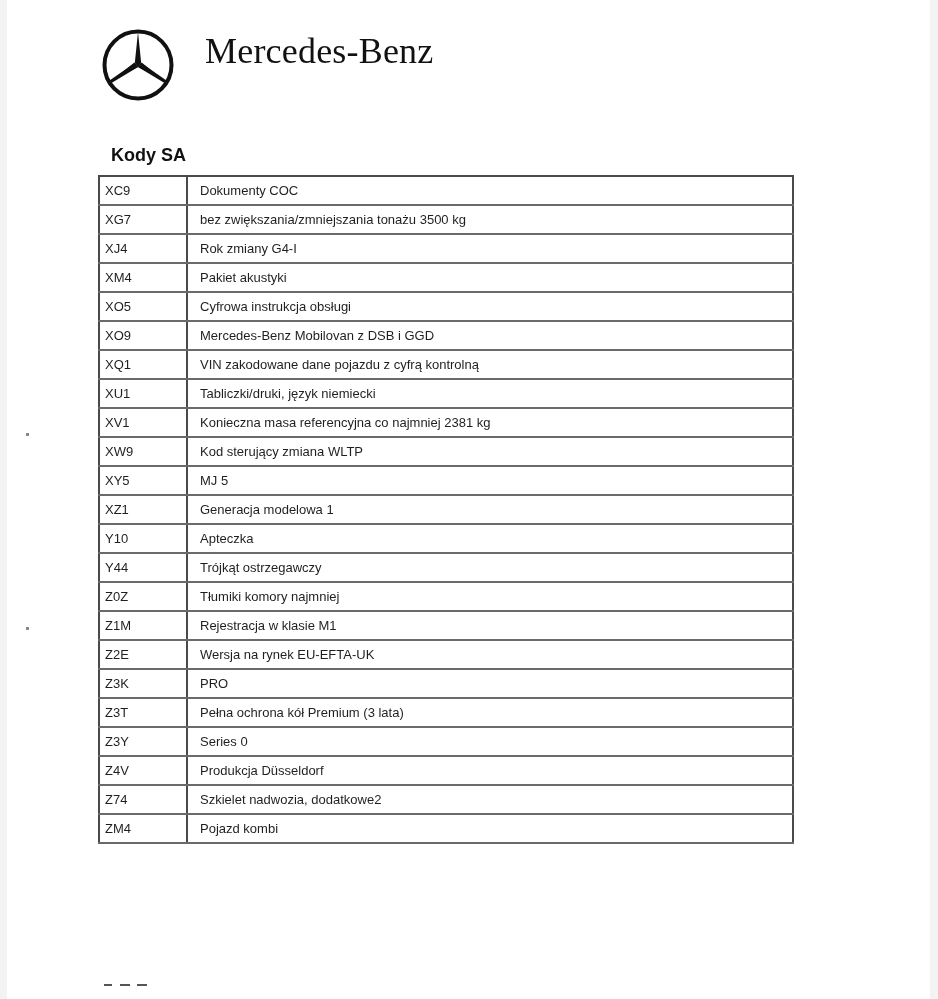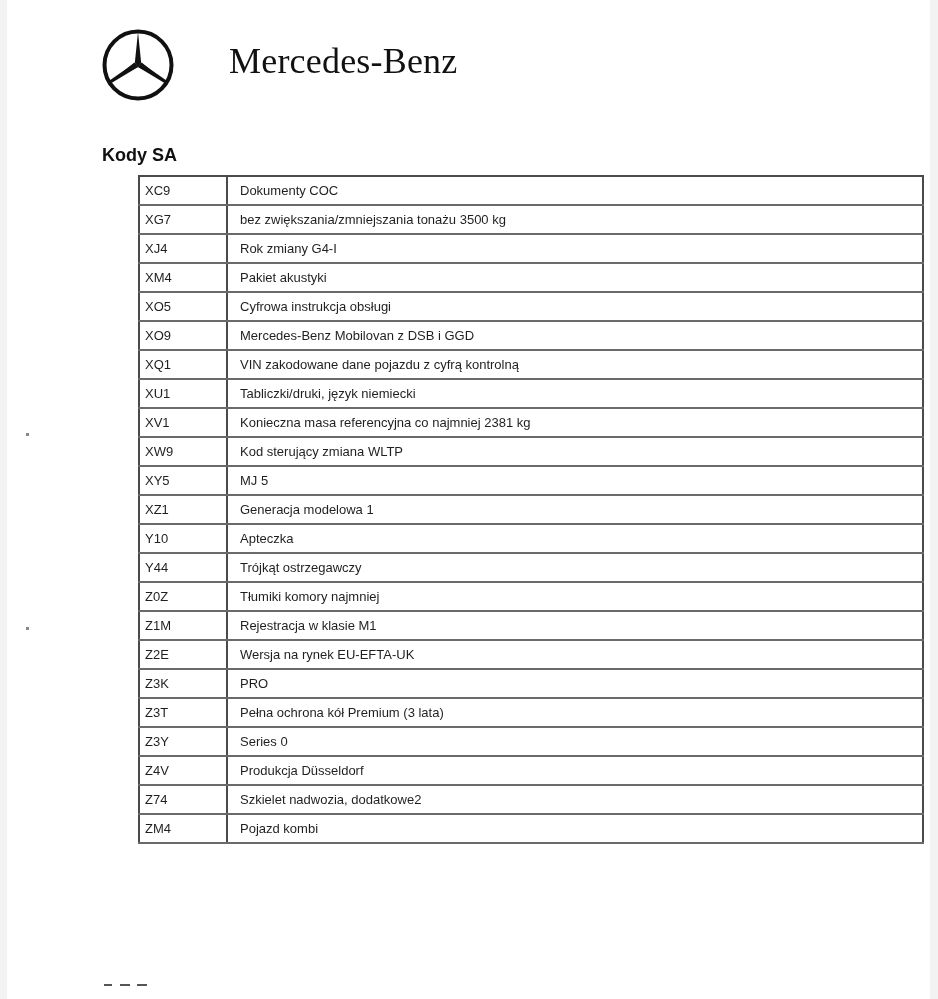--- a/index.html
+++ b/index.html
@@ -27,45 +27,43 @@
       position: absolute;
       left: 101px;
       top: 28px;
       width: 74px;
       height: 74px;
     }
     .logo-wrap svg { display: block; }
     .brand-name {
       position: absolute;
       left: 205px;
-      top: 43px;
+      top: 33px;
       font-family: "Liberation Serif", "DejaVu Serif", serif;
       font-size: 36px;
       letter-spacing: 0.2px;
       color: #111;
       line-height: 1;
-      margin-left: 24px;
     }
     .section-title {
       position: absolute;
-      left: 102px;
+      left: 111px;
       top: 146px;
       font-size: 18px;
       font-weight: bold;
       color: #111;
       line-height: 1;
     }
     .sa-table {
       position: absolute;
       left: 98px;
       top: 175px;
-      width: 786px;
+      width: 696px;
       border-collapse: collapse;
       border: 2px solid #4a4a4a;
-      margin-left: 40px;
     }
     .sa-table td {
       height: 27px;
       padding: 0 0 0 5px;
       border-top: 1px solid #555;
       border-bottom: 2px solid #6a6a6a;
       font-size: 13px;
       color: #1f1f1f;
       vertical-align: middle;
       line-height: 1;

